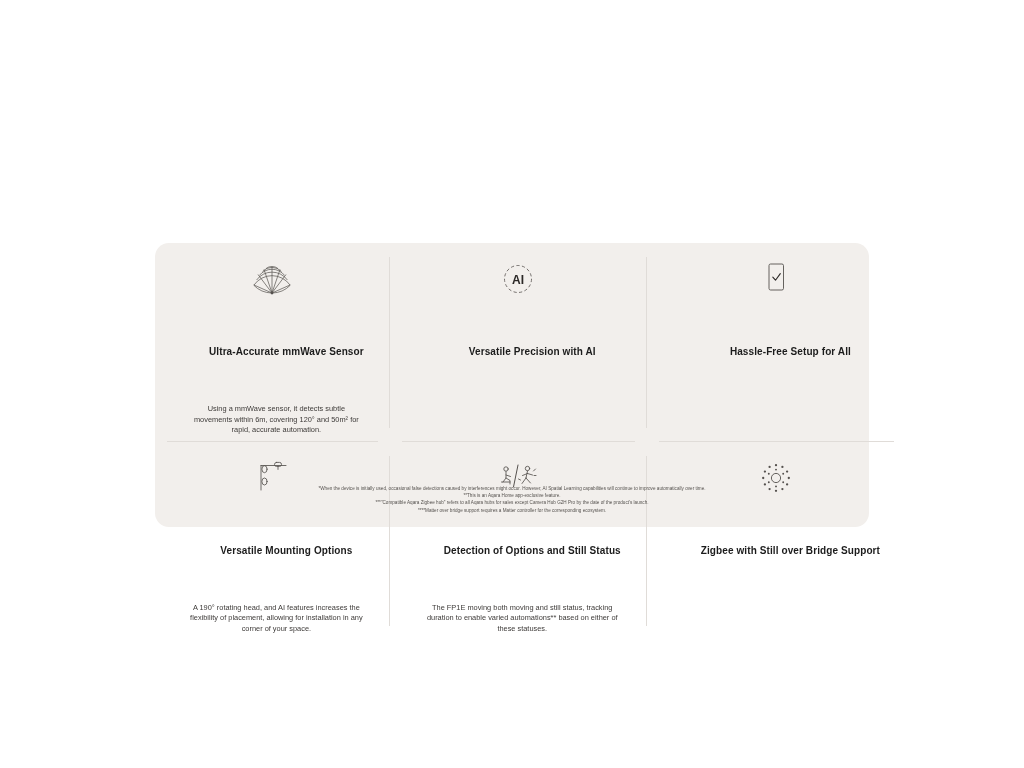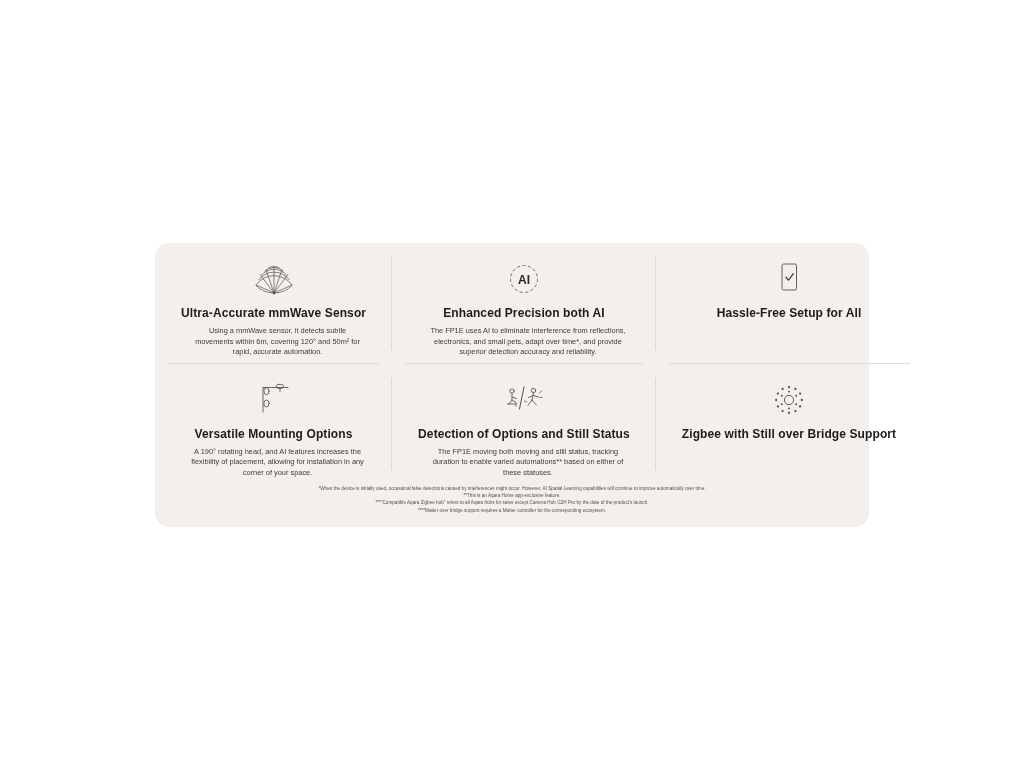--- a/index.html
+++ b/index.html
@@ -44,20 +44,21 @@
 
   .cell {
     position: relative;
     box-sizing: border-box;
     display: flex;
     flex-direction: column;
     align-items: center;
     justify-content: flex-start;
     padding: 16px 26px 6px 26px;
     text-align: center;
+    gap: 39px;
   }
 
   
   .cell.col-1::after,
   .cell.col-2::after {
     content: "";
     position: absolute;
     right: 0;
     top: 14px;
     bottom: 14px;
@@ -77,27 +78,28 @@
 
   .icon-wrap {
     height: 40px;
     display: flex;
     align-items: center;
     justify-content: center;
     margin-bottom: 8px;
   }
 
   .cell-title {
-    font-size: 12px;
+    font-size: 10px;
     font-weight: bold;
     color: #1c1c1c;
     letter-spacing: 0.1px;
     line-height: 12px;
     margin-bottom: 7px;
     white-space: nowrap;
+    margin-left: 28px;
   }
 
   .cell-body {
     font-size: 7.4px;
     line-height: 10.5px;
     color: #3d3a38;
     max-width: 200px;
     margin-left: 8px;
   }
 
@@ -155,22 +157,21 @@
         <div class="cell-body">Using a mmWave sensor, it detects subtle movements within 6m, covering 120° and 50m² for rapid, accurate automation.</div>
       </div>
 
       <div class="cell col-2 row-1">
         <div class="icon-wrap">
           <svg width="34" height="34" viewBox="0 0 34 34">
             <circle cx="17" cy="17" r="13.5" fill="none" stroke="#55514e" stroke-width="0.8" stroke-dasharray="3.2 2.4"></circle>
             <text x="17" y="21.5" text-anchor="middle" font-family="Liberation Sans, sans-serif" font-size="12" font-weight="bold" fill="#2b2826">AI</text>
           </svg>
         </div>
-        <div class="cell-title">Enhanced Precision both AI</div>
-        <div class="cell-body">The FP1E uses AI to eliminate interference from reflections, electronics, and small pets, adapt over time*, and provide superior detection accuracy and reliability.</div>
+        <div class="cell-title">Versatile Precision with AI</div>
       </div>
 
       <div class="cell col-3 row-1">
         <div class="icon-wrap">
           <svg width="26" height="36" viewBox="0 0 26 36">
             <rect x="6" y="3" width="14.5" height="26" rx="1.6" fill="none" stroke="#55514e" stroke-width="0.9"></rect>
             <path d="M9.8 16.2 L12.5 19.2 L17.3 12.6" fill="none" stroke="#2b2826" stroke-width="1.1" stroke-linecap="round" stroke-linejoin="round"></path>
           </svg>
         </div>
         <div class="cell-title">Hassle-Free Setup for All</div>

